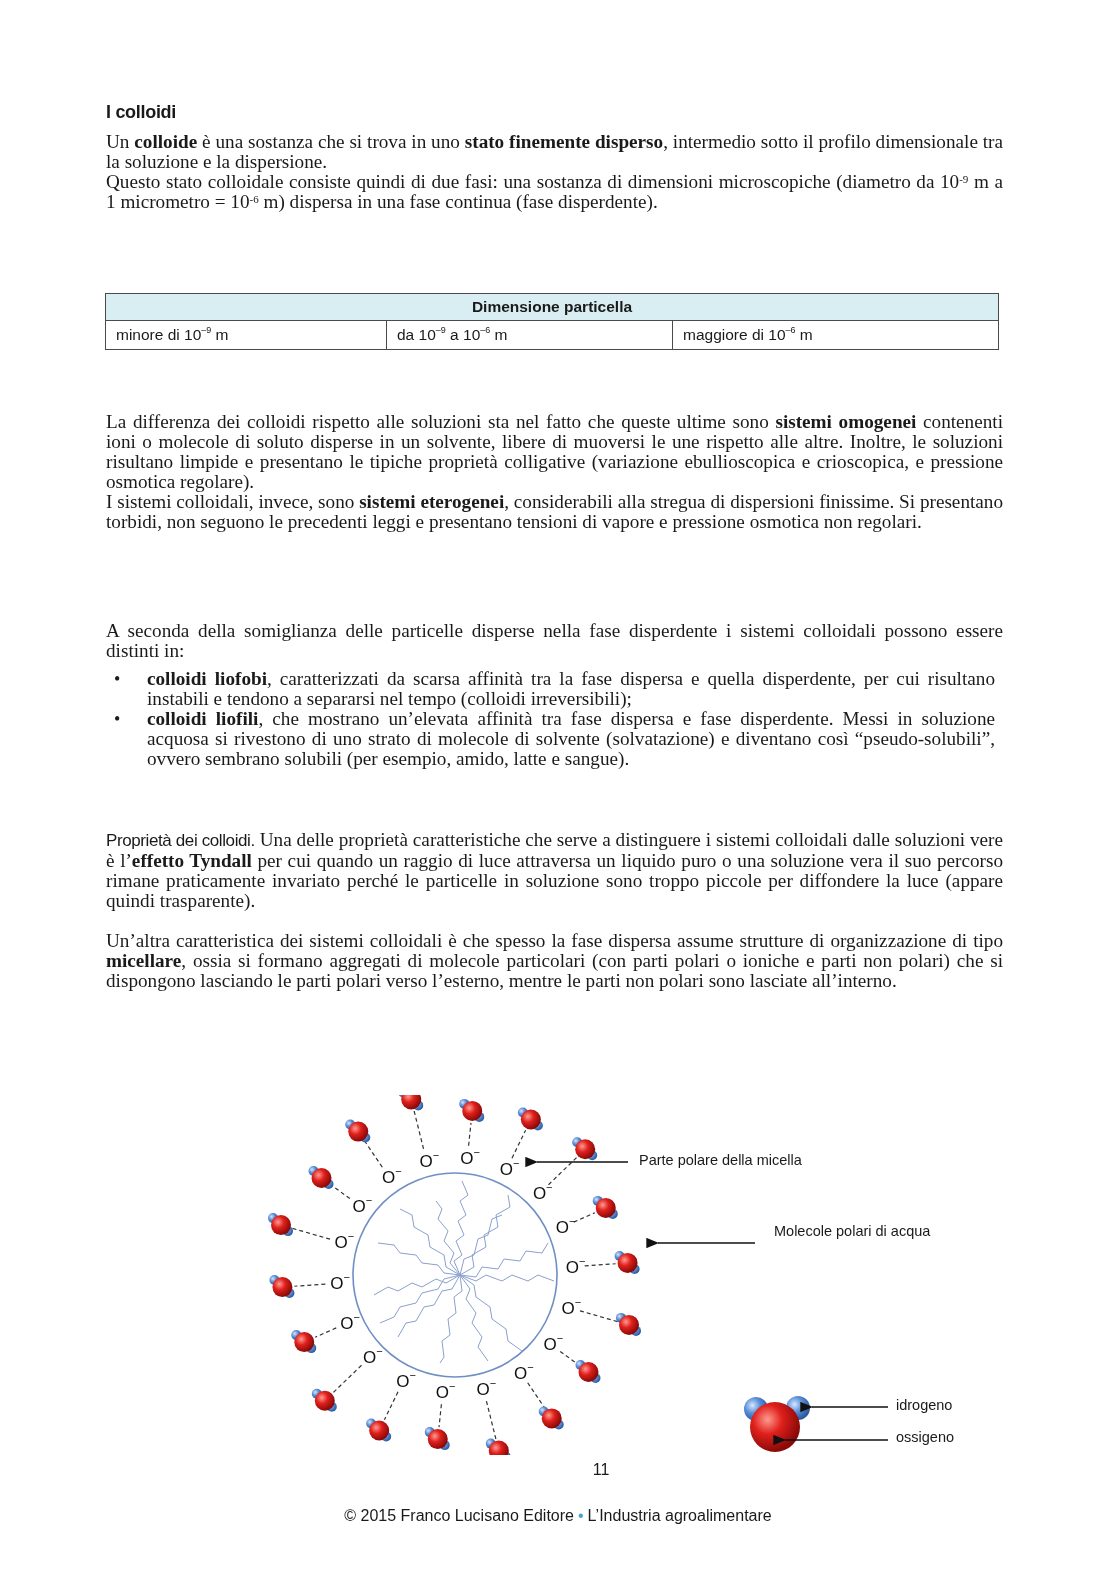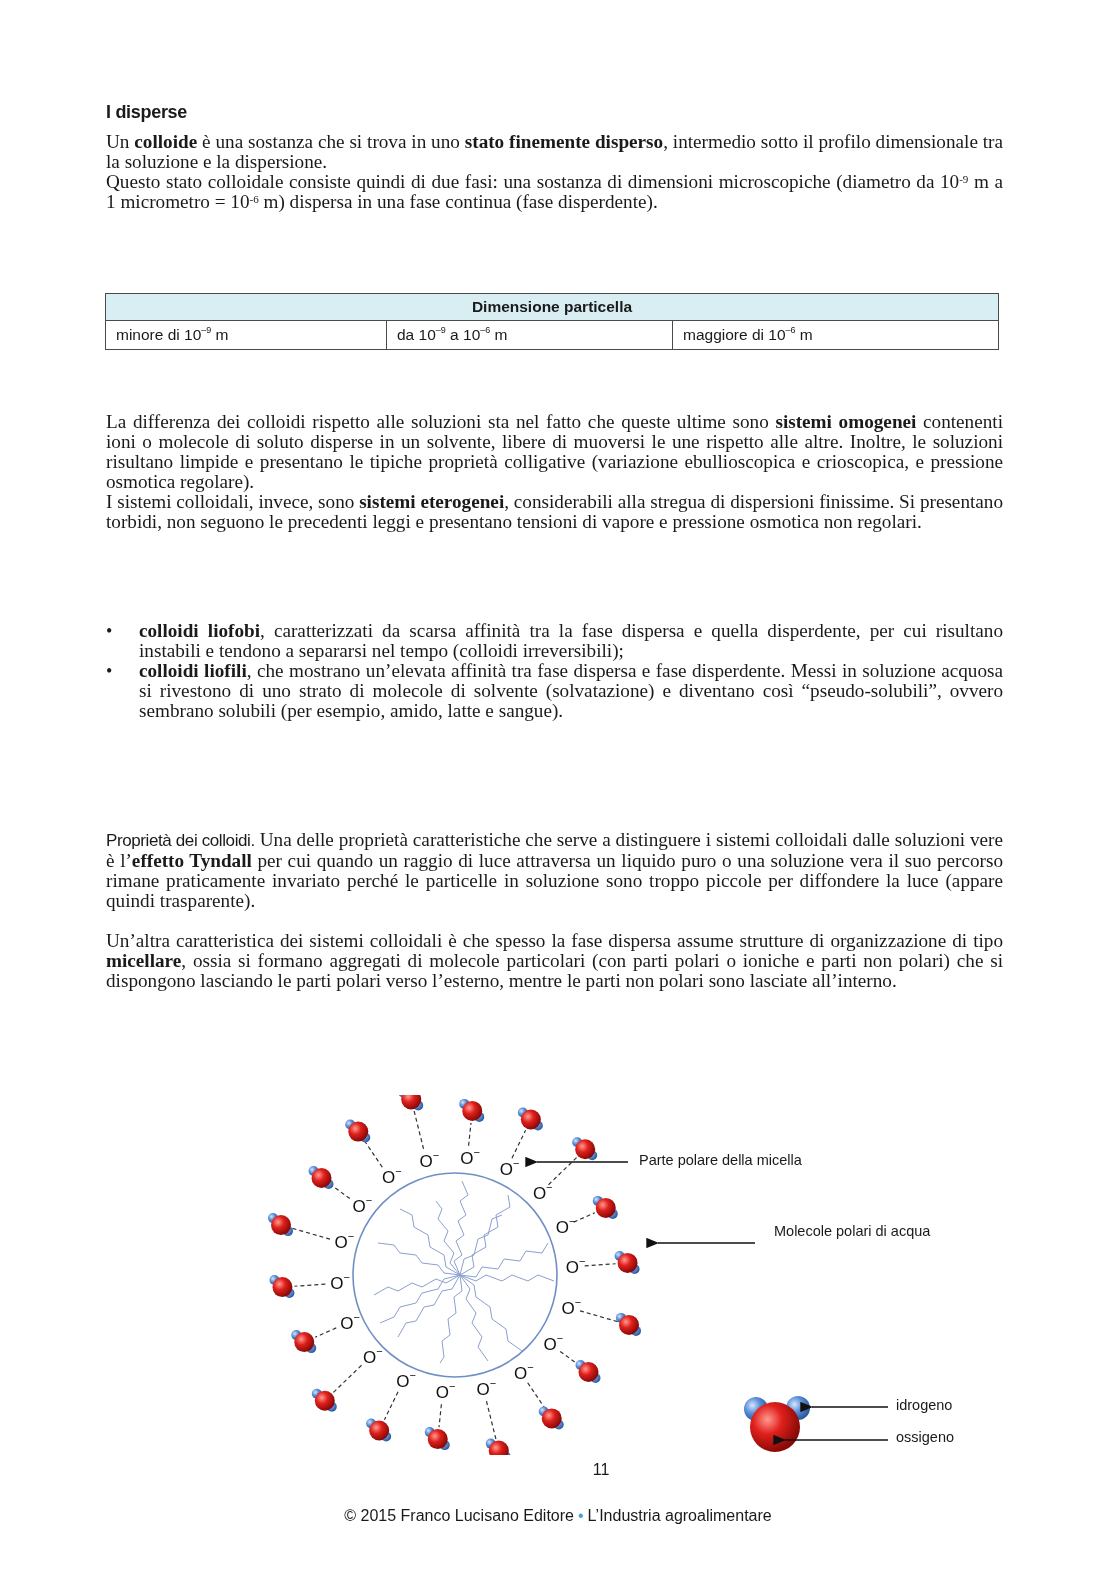--- a/index.html
+++ b/index.html
@@ -8,34 +8,34 @@
   .sans { font-family: "Liberation Sans", "DejaVu Sans", sans-serif; }
   .heading { position:absolute; left:106px; top:102px; font-size:18px; font-weight:bold; letter-spacing:-0.3px; }
   .para { position:absolute; left:106px; width:897px; font-size:19.2px; line-height:20px; text-align:justify; }
   .para b { font-weight:bold; }
   .para sup { font-size:11px; vertical-align:top; position:relative; top:-3px; }
   .table-wrap { position:absolute; left:105px; top:293px; width:894px; }
   table { border-collapse:collapse; width:100%; font-size:15.5px; }
   td, th { border:1px solid #4a4a4a; text-align:left; padding:0 10px; height:28px; font-weight:normal; }
   th { background:#d8eef3; text-align:center; font-weight:bold; height:26px; }
   td sup { font-size:9px; vertical-align:top; position:relative; top:-1px; }
-  ul.bullets { list-style:none; margin:0; padding:0; }
+  ul.bullets { list-style:none; margin:8px; padding:0; }
   ul.bullets li { position:relative; padding-left:33px; }
   ul.bullets li::before { content:"•"; position:absolute; left:0; top:0; font-size:18px; }
   .runin { font-family: "Liberation Sans", "DejaVu Sans", sans-serif; font-size:17px; letter-spacing:-0.4px; }
   .figure { position:absolute; left:250px; top:1095px; width:730px; height:360px; }
   .label { position:absolute; font-size:14.5px; white-space:nowrap; }
   .page-num { position:absolute; left:0; width:1116px; top:1461px; text-align:center; font-size:16px;padding-left:43px; }
   .footer { position:absolute; left:0; width:1116px; top:1507px; text-align:center; font-size:16px; }
   .footer .dot { color:#4a9fd0; padding:0 4px; }
 </style>
 </head>
 <body>
 
-<div class="heading sans">I disperse</div>
+<div class="heading sans">I colloidi</div>
 
 <div class="para serif" style="top:132px;">
   <span>Un </span><b>colloide</b><span> è una sostanza che si trova in uno </span><b>stato finemente disperso</b><span>, intermedio sotto il profilo dimensionale tra la soluzione e la dispersione.</span><br>
   <span>Questo stato colloidale consiste quindi di due fasi: una sostanza di dimensioni microscopiche (diametro da 10</span><sup>-9</sup><span> m a 1 micrometro = 10</span><sup>-6</sup><span> m) dispersa in una fase continua (fase disperdente).</span>
 </div>
 
 <div class="table-wrap sans">
   <table>
     <tbody>
         <tr>
@@ -49,20 +49,21 @@
   </tbody>
     </table>
 </div>
 
 <div class="para serif" style="top:412px;">
   <span>La differenza dei colloidi rispetto alle soluzioni sta nel fatto che queste ultime sono </span><b>sistemi omogenei</b><span> contenenti ioni o molecole di soluto disperse in un solvente, libere di muoversi le une rispetto alle altre. Inoltre, le soluzioni risultano limpide e presentano le tipiche proprietà colligative (variazione ebullioscopica e crioscopica, e pressione osmotica regolare).</span><br>
   <span>I sistemi colloidali, invece, sono </span><b>sistemi eterogenei</b><span>, considerabili alla stregua di dispersioni finissime. Si presentano torbidi, non seguono le precedenti leggi e presentano tensioni di vapore e pressione osmotica non regolari.</span>
 </div>
 
 <div class="para serif" style="top:621px;">
+  <div>A seconda della somiglianza delle particelle disperse nella fase disperdente i sistemi colloidali possono essere distinti in:</div>
   <ul class="bullets">
     <li><b>colloidi liofobi</b><span>, caratterizzati da scarsa affinità tra la fase dispersa e quella disperdente, per cui risultano instabili e tendono a separarsi nel tempo (colloidi irreversibili);</span></li>
     <li><b>colloidi liofili</b><span>, che mostrano un’elevata affinità tra fase dispersa e fase disperdente. Messi in soluzione acquosa si rivestono di uno strato di molecole di solvente (solvatazione) e diventano così “pseudo-solubili”, ovvero sembrano solubili (per esempio, amido, latte e sangue).</span></li>
   </ul>
 </div>
 
 <div class="para serif" style="top:830px;">
   <span class="runin">Proprietà dei colloidi.</span><span> Una delle proprietà caratteristiche che serve a distinguere i sistemi colloidali dalle soluzioni vere è l’</span><b>effetto Tyndall</b><span> per cui quando un raggio di luce attraversa un liquido puro o una soluzione vera il suo percorso rimane praticamente invariato perché le particelle in soluzione sono troppo piccole per diffondere la luce (appare quindi trasparente).</span><br>
   <br>
   <span>Un’altra caratteristica dei sistemi colloidali è che spesso la fase dispersa assume strutture di organizzazione di tipo </span><b>micellare</b><span>, ossia si formano aggregati di molecole particolari (con parti polari o ioniche e parti non polari) che si dispongono lasciando le parti polari verso l’esterno, mentre le parti non polari sono lasciate all’interno.</span>

